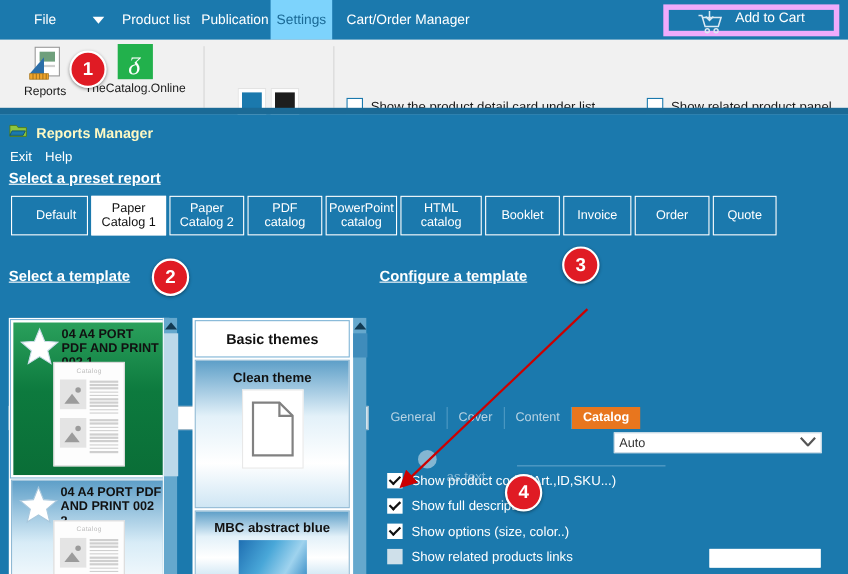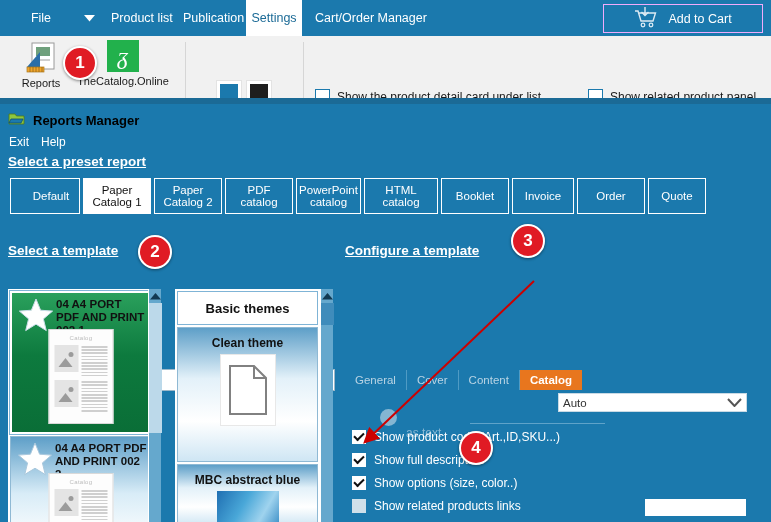--- a/index.html
+++ b/index.html
@@ -15,29 +15,29 @@
   .menubar {
     position: absolute; left: 0; top: 0; width: 771px; height: 36px;
     background: #1b79ad;
   }
   .menu-item {
     position: absolute; top: 0; height: 36px;
     display: flex; align-items: center; justify-content: center;
     color: #ffffff; font-size: 12.5px; padding: 0 11px;
     white-space: nowrap;
   }
-  .menu-item.active { background: #ffffff; color: #1b6a96; }
+  .menu-item.active { background: #7dd3fc; color: #1b6a96; }
   .menu-caret {
     position: absolute; top: 0; height: 36px; width: 22px;
     display: flex; align-items: center; justify-content: center;
   }
   .menu-caret svg { display: block; }
   .addcart-btn {
     position: absolute; right: 8px; top: 4px; width: 160px; height: 29px;
-    border: 1px solid #f0abfc; display: flex; align-items: center;
+    border: 5px solid #f0abfc; display: flex; align-items: flex-start;
     justify-content: center; gap: 10px; color: #fff; font-size: 12.5px;
   }
 
   
   .ribbon {
     position: absolute; left: 0; top: 36px; width: 771px; height: 68px;
     background: #f1f1f1;
   }
   .rb-sep { position: absolute; top: 6px; width: 1px; height: 56px; background: #d6d6d6; }
 
@@ -77,21 +77,21 @@
 
   
   .rm {
     position: absolute; left: 0; top: 104px; width: 771px; height: 418px;
     background: #1b79ad;
   }
   .rm-title {
     position: absolute; left: 8px; top: 7px; display: flex;
     align-items: center; gap: 8px;
   }
-  .rm-title span { color: #000000; font-size: 13px; font-weight: bold; }
+  .rm-title span { color: #fef9c3; font-size: 13px; font-weight: bold; }
   .rm-menu { position: absolute; left: 9px; top: 31px; display: flex; gap: 12px; }
   .rm-menu span { color: #fff; font-size: 12px; }
   .rm-preset {
     position: absolute; left: 8px; top: 50px; color: #fff; font-size: 14.5px;
     font-weight: bold; text-decoration: underline;
   }
 
   
   .ptabs { position: absolute; left: 10px; top: 74px; height: 36px; display: flex; gap: 3px; }
   .ptab {

